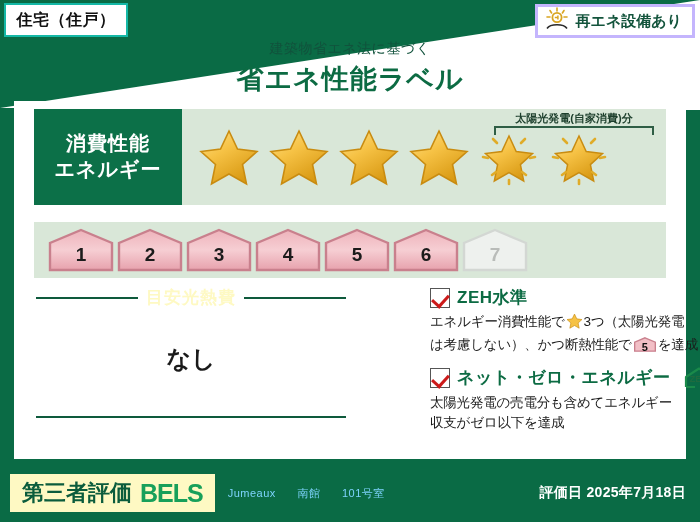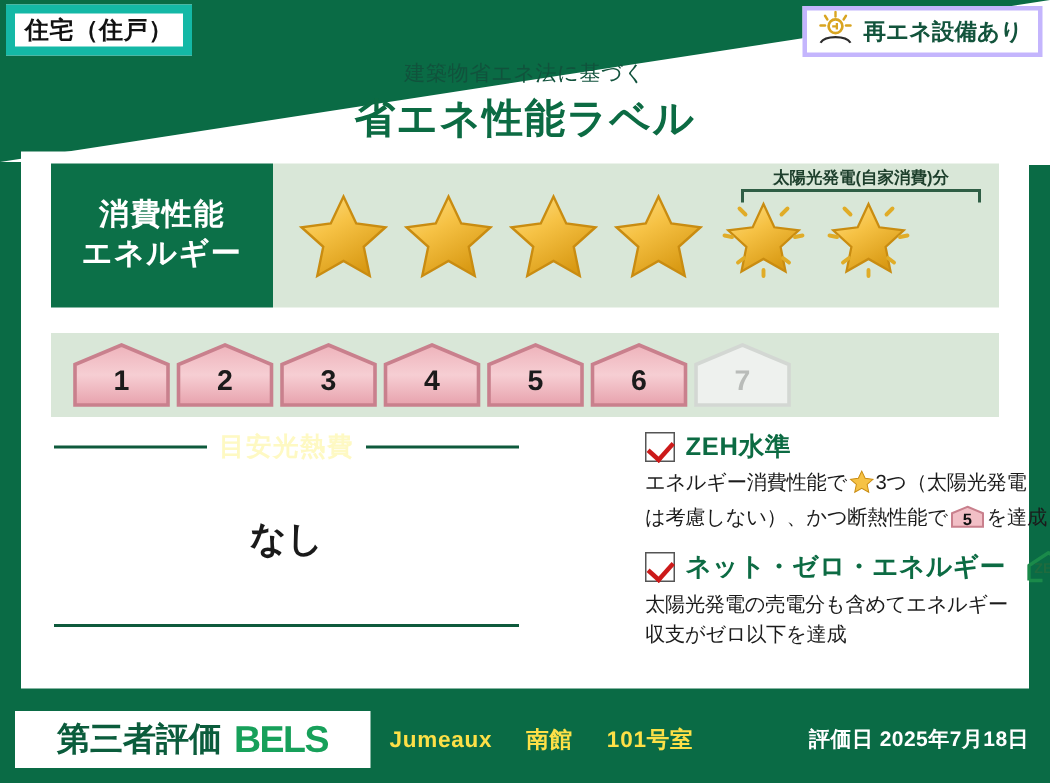--- a/index.html
+++ b/index.html
@@ -21,21 +21,21 @@
   }
   .diag2{
     position:absolute;left:0;top:0;width:700px;height:110px;
     background:#ffffff;
     clip-path:polygon(46px 103px, 700px 16px, 700px 110px, 46px 110px);
   }
   
   .type-chip{
     position:absolute;left:4px;top:3px;
     width:124px;height:34px;
-    background:#ffffff;border:6px solid #14b8a6;
+    background:#ffffff;border:2px solid #14b8a6;
     display:flex;align-items:center;justify-content:center;
     font-size:16px;font-weight:bold;color:#111;letter-spacing:.5px;
     box-sizing:border-box;
   }
   
   .re-chip{
     position:absolute;right:5px;top:4px;
     height:34px;min-width:160px;
     background:#ffffff;border:3px solid #c4b5fd;
     display:flex;align-items:center;gap:6px;
@@ -127,27 +127,27 @@
     font-size:11px;font-weight:bold;color:#111;
   }
   .zeh-logo{display:inline-flex;align-items:flex-end;gap:1px;margin-left:4px;vertical-align:-5px;}
   .zeh-logo .sub{font-size:6px;color:#7a7a6a;font-weight:bold;letter-spacing:-.3px;padding-bottom:2px;}
   
   .footer{
     position:absolute;left:0;bottom:0;width:700px;height:58px;
     display:flex;align-items:center;
   }
   .bels{
-    margin-left:10px;background:#ffffff;height:38px;
-    display:flex;align-items:center;gap:8px;padding:0 28px;
+    margin-left:10px;background:#fef9c3;height:38px;
+    display:flex;align-items:center;gap:8px;padding:0 12px;
     box-sizing:border-box;
   }
   .bels .jp{font-size:22px;font-weight:bold;color:#0b5c3c;letter-spacing:0px;}
   .bels .en{font-size:25px;font-weight:bold;color:#17a05a;letter-spacing:-1px;}
-  .bldg{margin-left:13px;color:#fde047;font-size:15px;font-weight:bold;letter-spacing:.5px;}
+  .bldg{margin-left:13px;color:#7dd3fc;font-size:11px;font-weight:normal;letter-spacing:.5px;}
   .bldg .rm{margin-left:18px;}
   .evaldate{
     margin-left:auto;margin-right:14px;color:#ffffff;font-size:14px;font-weight:bold;
     letter-spacing:.3px;
   }
 </style>
 </head>
 <body>
 
 <div class="label">

